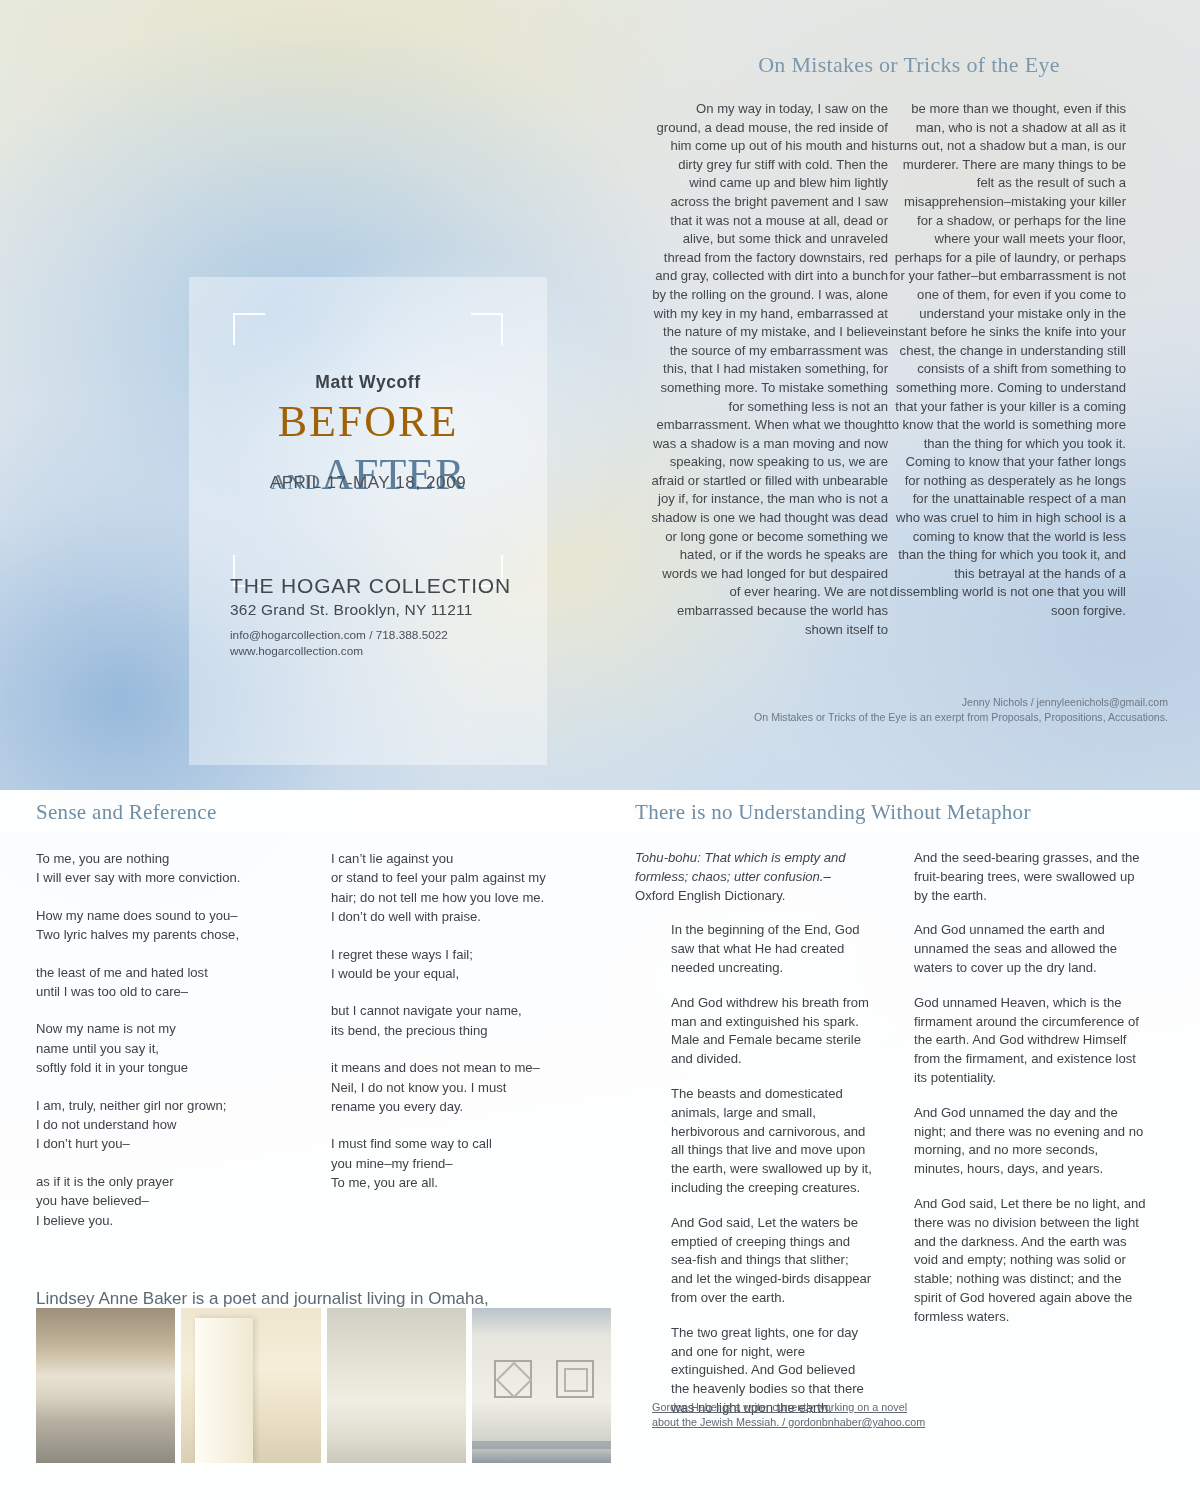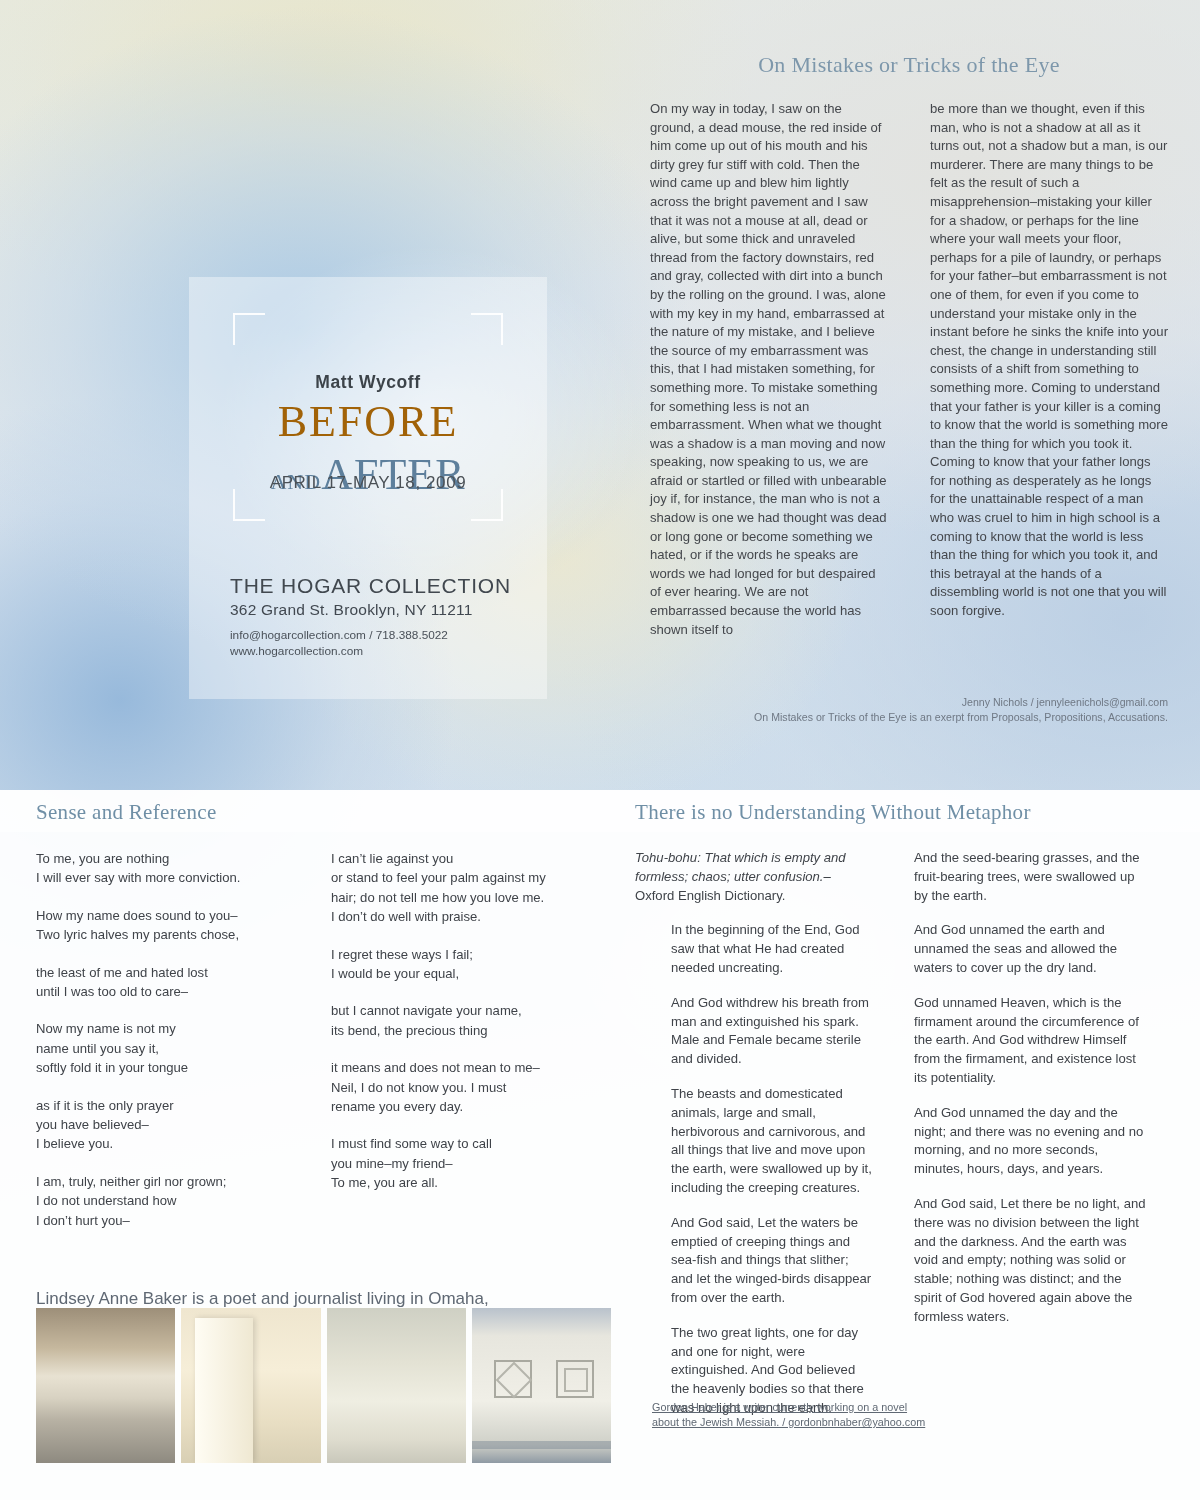--- a/index.html
+++ b/index.html
@@ -44,34 +44,34 @@
   
   .article-top {
     position:absolute; left:650px; top:52px; width:518px;
   }
   .article-title {
     font-family:"Liberation Serif", serif;
     font-size:22px; color:#7d97ab; letter-spacing:0.3px;
     text-align:center; font-weight:400; margin:0 0 22px 0;
   }
   .two-col {
-    display:flex; gap:42px;
+    display:flex; text-align:right;
   }
   .two-col .col { width:238px; }
   .body-text {
     font-size:13.1px; line-height:18.6px; color:#44474c;
   }
   .credit {
     position:absolute; left:650px; top:695px; width:518px;
     text-align:right; font-size:10.6px; line-height:15px; color:#6f7884;
   }
 
   
   .poster {
-    position:absolute; left:189px; top:277px; width:358px; height:422px;
+    position:absolute; left:189px; top:277px; width:358px; height:488px;
     background:rgba(255,255,255,0.40);
     box-shadow:0 0 0 0 rgba(0,0,0,0);
   }
   .poster-inner { position:absolute; inset:0; }
   .crop {
     position:absolute; width:30px; height:30px;
     border:2px solid rgba(255,255,255,0.92);
   }
   .crop.tl { left:44px;  top:36px;  border-right:none; border-bottom:none; }
   .crop.tr { right:44px; top:36px;  border-left:none;  border-bottom:none; }
@@ -215,26 +215,26 @@
     <div class="poem-col">
       <div class="poem-stanza" style="white-space:pre-line">To me, you are nothing
 I will ever say with more conviction.</div>
       <div class="poem-stanza" style="white-space:pre-line">How my name does sound to you–
 Two lyric halves my parents chose,</div>
       <div class="poem-stanza" style="white-space:pre-line">the least of me and hated lost
 until I was too old to care–</div>
       <div class="poem-stanza" style="white-space:pre-line">Now my name is not my
 name until you say it,
 softly fold it in your tongue</div>
+      <div class="poem-stanza" style="white-space:pre-line">I am, truly, neither girl nor grown;
+I do not understand how
+I don’t hurt you–</div>
       <div class="poem-stanza" style="white-space:pre-line">as if it is the only prayer
 you have believed–
 I believe you.</div>
-      <div class="poem-stanza" style="white-space:pre-line">I am, truly, neither girl nor grown;
-I do not understand how
-I don’t hurt you–</div>
     </div>
     <div class="poem-col">
       <div class="poem-stanza" style="white-space:pre-line">I can’t lie against you
 or stand to feel your palm against my
 hair; do not tell me how you love me.
 I don’t do well with praise.</div>
       <div class="poem-stanza" style="white-space:pre-line">I regret these ways I fail;
 I would be your equal,</div>
       <div class="poem-stanza" style="white-space:pre-line">but I cannot navigate your name,
 its bend, the precious thing</div>

